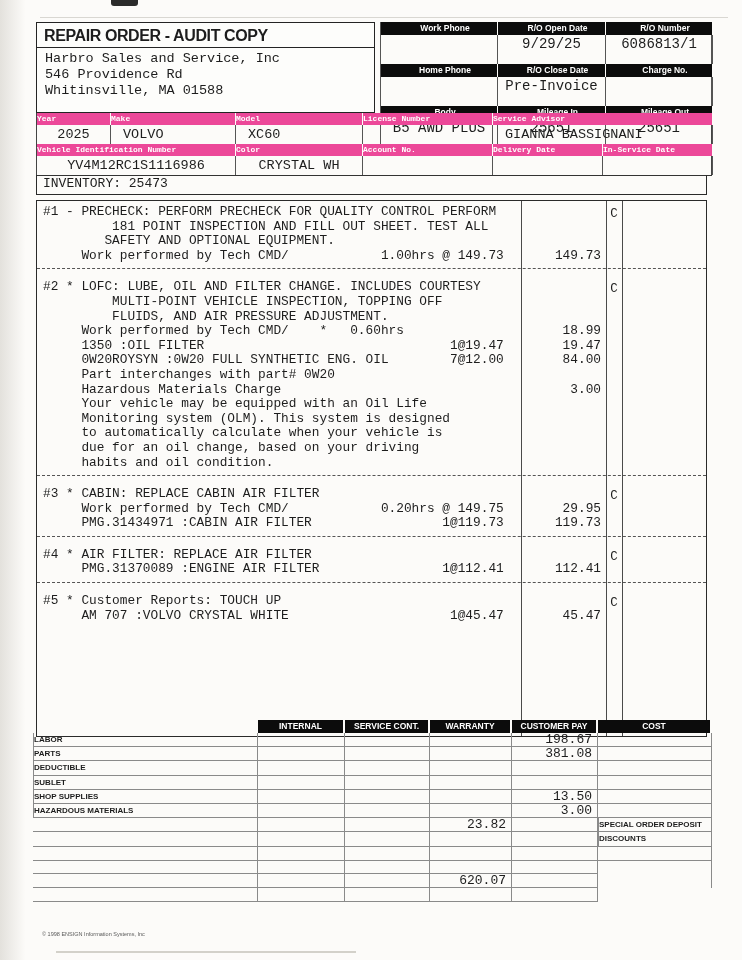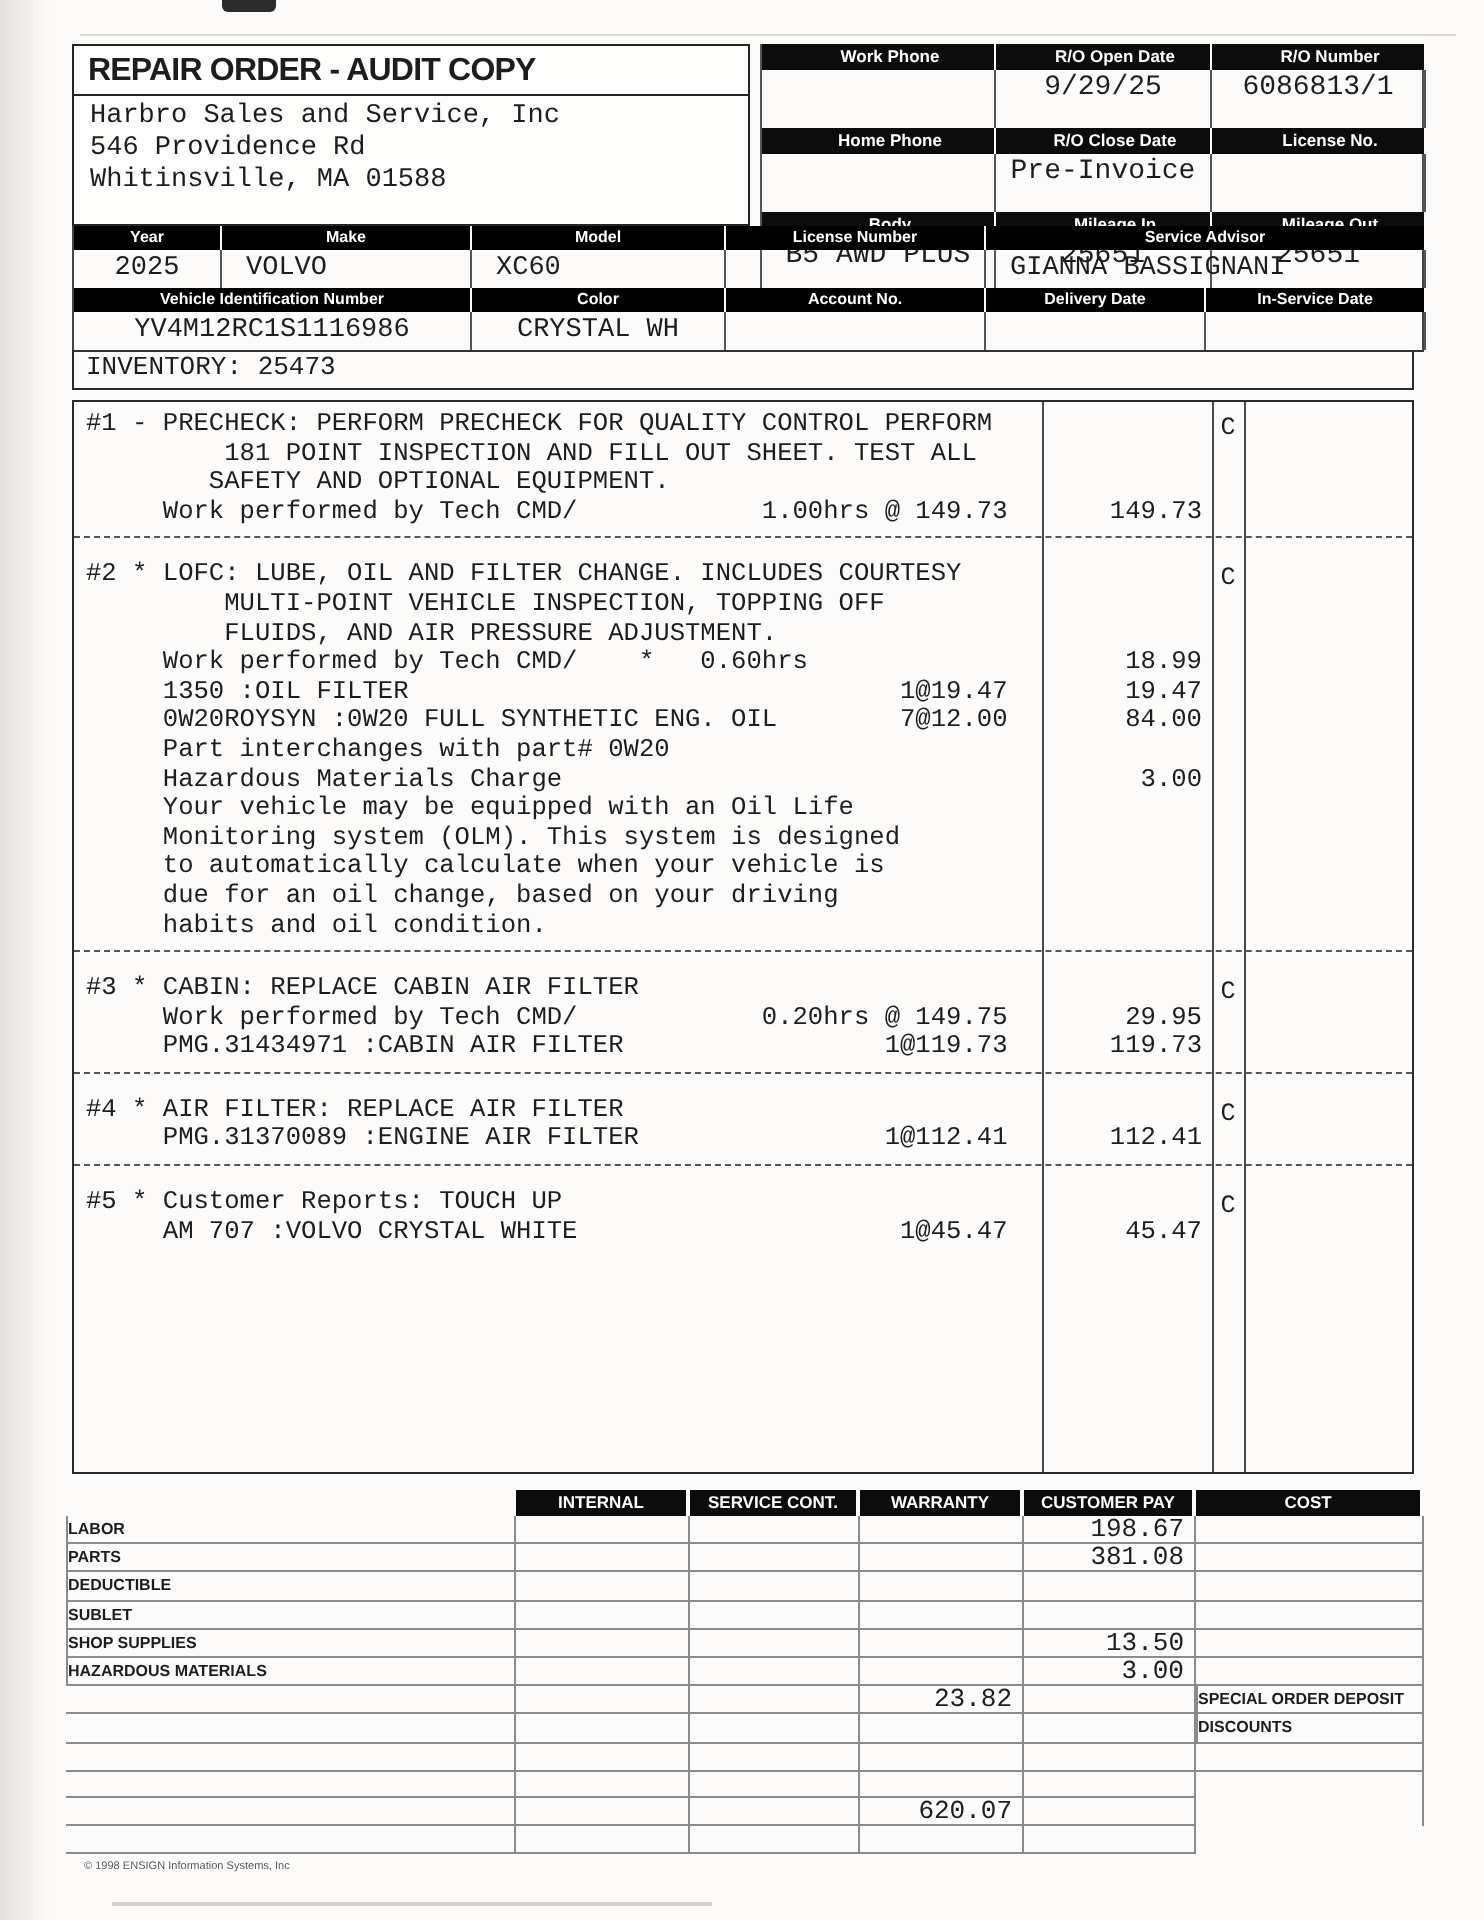--- a/index.html
+++ b/index.html
@@ -22,42 +22,42 @@
       grid-template-columns:117px 108px 107px;grid-auto-rows:auto;border-left:1px solid #555;border-right:1px solid #555;box-sizing:border-box;}
   .ig-h{height:13px;background:#0c0c0c;color:#fff;font-family:"Liberation Sans",sans-serif;font-weight:bold;
         font-size:8.5px;line-height:13px;text-align:center;border-right:1.5px solid #fcfbf9;box-sizing:border-box;padding-left:12px;}
   .ig-v{height:29px;font-size:14px;line-height:18.5px;text-align:center;border-right:1px solid #555;box-sizing:border-box;white-space:nowrap;}
 
   
   .veh{position:absolute;left:36px;top:113px;width:676px;display:grid;
        grid-template-columns:74px 125px 127px 130px 110px 110px;
        grid-template-rows:12px 19px 12px 19px;
        border-left:1px solid #444;border-right:1px solid #444;border-bottom:1px solid #333;box-sizing:border-box;}
-  .vb{background:#000000;color:#fff;font-family:Liberation Sans, sans-serif;font-weight:bold;font-size:8px;
-      line-height:12px;text-align:center;border-right:1.5px solid #fcfbf9;box-sizing:border-box;white-space:nowrap;overflow:hidden;}
+  .vb{background:#ec4899;color:#fff;font-family:Liberation Mono, monospace;font-weight:bold;font-size:8px;
+      line-height:12px;border-right:1.5px solid #fcfbf9;box-sizing:border-box;white-space:nowrap;overflow:hidden;}
   .vv{font-size:13.5px;border-right:1px solid #555;box-sizing:border-box;display:flex;align-items:center;justify-content:center;white-space:nowrap;}
   .vv.left{justify-content:flex-start;padding-left:12px;}
 
   .inv-box{position:absolute;left:36px;top:175px;width:671px;height:20px;border-left:1.2px solid #2a2a2a;
            border-right:1.2px solid #2a2a2a;border-bottom:1.2px solid #2a2a2a;box-sizing:border-box;
            font-size:13px;line-height:18px;padding-left:6px;}
 
   
   .items{position:absolute;left:36px;top:200px;width:671px;height:537px;border:1.2px solid #2a2a2a;
          box-sizing:border-box;padding-top:4px;}
   .vline{position:absolute;top:0;bottom:0;width:1px;background:#4a4a4a;}
   .item{position:relative;}
   .ln{position:relative;height:14.6px;}
   .ln .t{position:absolute;left:6px;top:0;white-space:pre;font-size:12.8px;line-height:14.6px;}
   .ln .amt{position:absolute;left:484px;width:80px;top:0;text-align:right;font-size:12.8px;line-height:14.6px;}
   .cflag{position:absolute;left:569px;top:2px;width:16px;text-align:center;font-size:12.5px;}
   .dash-sep{border-top:1.6px dashed #555;margin:5px 0 11px 0;}
 
   
-  .totals{position:absolute;left:33px;top:745px;width:552px;display:grid;
+  .totals{position:absolute;left:33px;top:720px;width:552px;display:grid;
           grid-template-columns:225px 87px 85px 82px 86px 114px;
           grid-template-rows:13px repeat(9,14.2px) 13px 14px 14px;box-sizing:border-box;}
   .tb{background:#0c0c0c;color:#fff;font-family:"Liberation Sans",sans-serif;font-weight:bold;font-size:8.5px;
       line-height:13px;text-align:center;border-right:2px solid #fcfbf9;box-sizing:border-box;}
   .th-blank{}
   .tl{position:relative;font-family:"Liberation Sans",sans-serif;font-weight:bold;font-size:8px;line-height:9px;
       padding:2px 0 0 0;border-left:1px solid #8a8a8a;border-right:1px solid #8a8a8a;border-bottom:1px solid #8a8a8a;box-sizing:border-box;}
   .tl.stx::after{content:"";position:absolute;left:132px;top:0;bottom:0;border-left:1px solid #8a8a8a;}
   .tc{border-right:1px solid #8a8a8a;border-bottom:1px solid #8a8a8a;box-sizing:border-box;}
   .tn{border-right:1px solid #8a8a8a;box-sizing:border-box;}
@@ -86,21 +86,21 @@
 
   <div class="ig" id="info-grid">
       <div class="ig-h">Work Phone</div>
       <div class="ig-h">R/O Open Date</div>
       <div class="ig-h">R/O Number</div>
       <div class="ig-v"></div>
       <div class="ig-v">9/29/25</div>
       <div class="ig-v">6086813/1</div>
       <div class="ig-h">Home Phone</div>
       <div class="ig-h">R/O Close Date</div>
-      <div class="ig-h">License No.</div>
+      <div class="ig-h">Charge No.</div>
       <div class="ig-v"></div>
       <div class="ig-v">Pre-Invoice</div>
       <div class="ig-v"></div>
       <div class="ig-h">Body</div>
       <div class="ig-h">Mileage In</div>
       <div class="ig-h">Mileage Out</div>
       <div class="ig-v">B5 AWD PLUS</div>
       <div class="ig-v">25651</div>
       <div class="ig-v">25651</div>
     </div>

